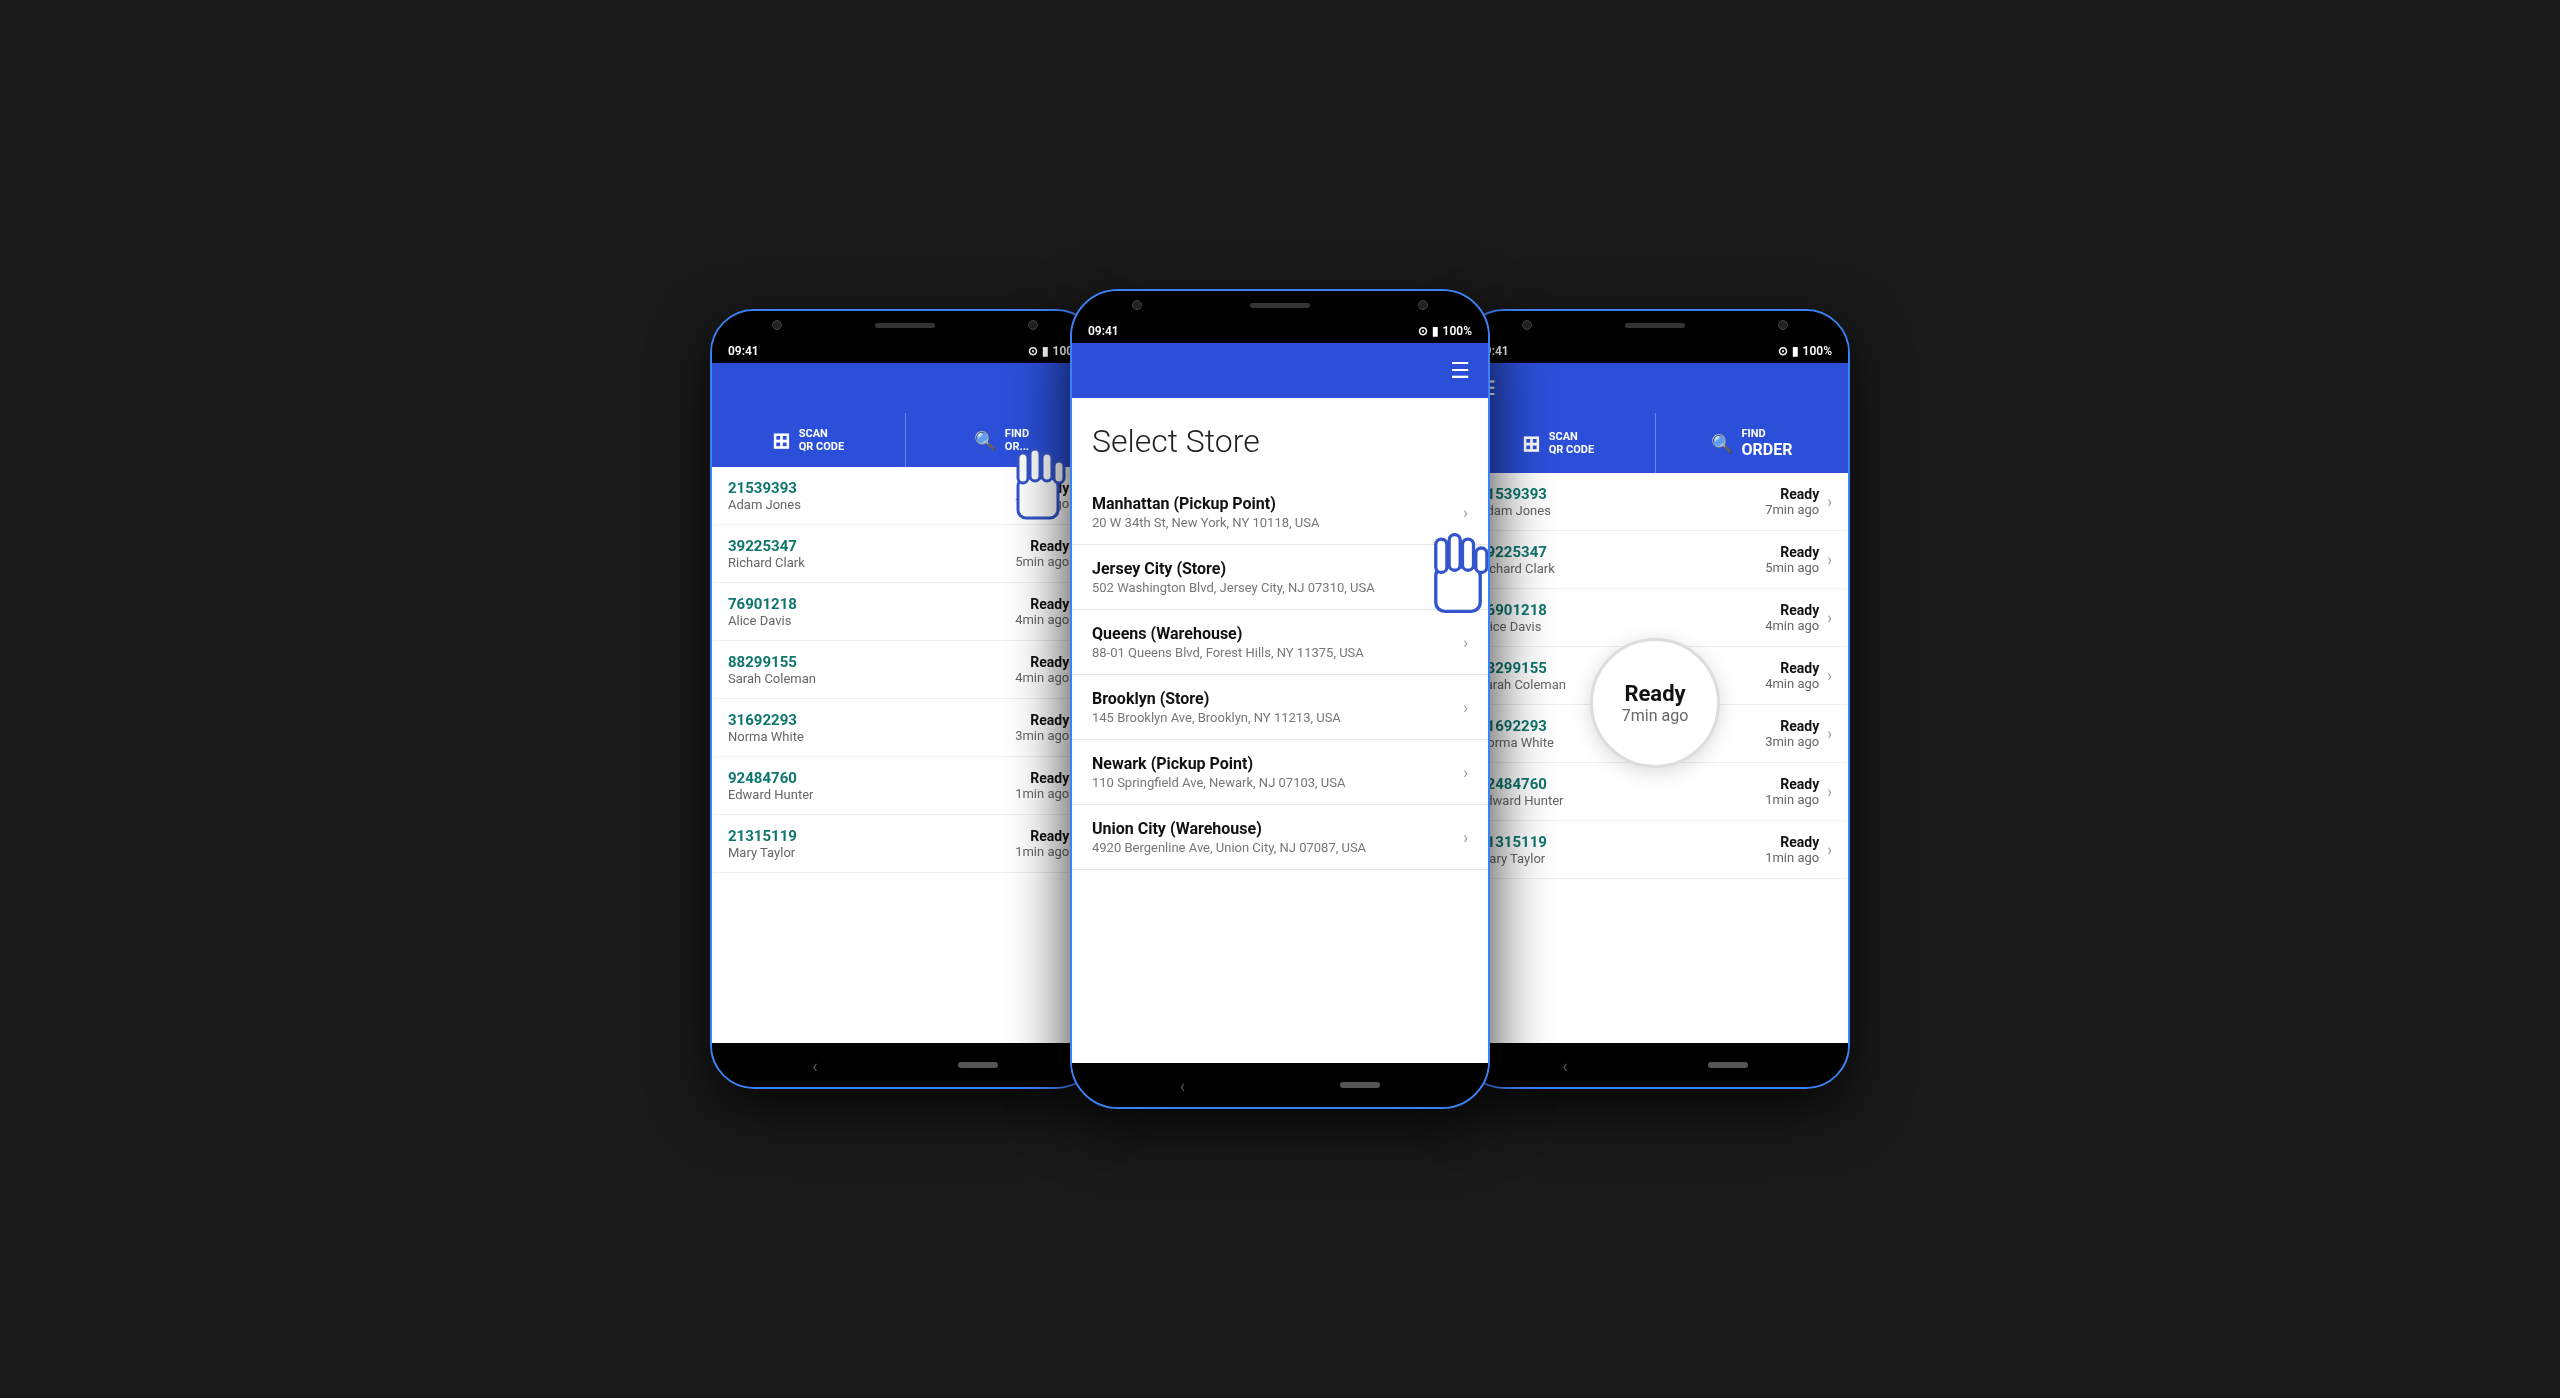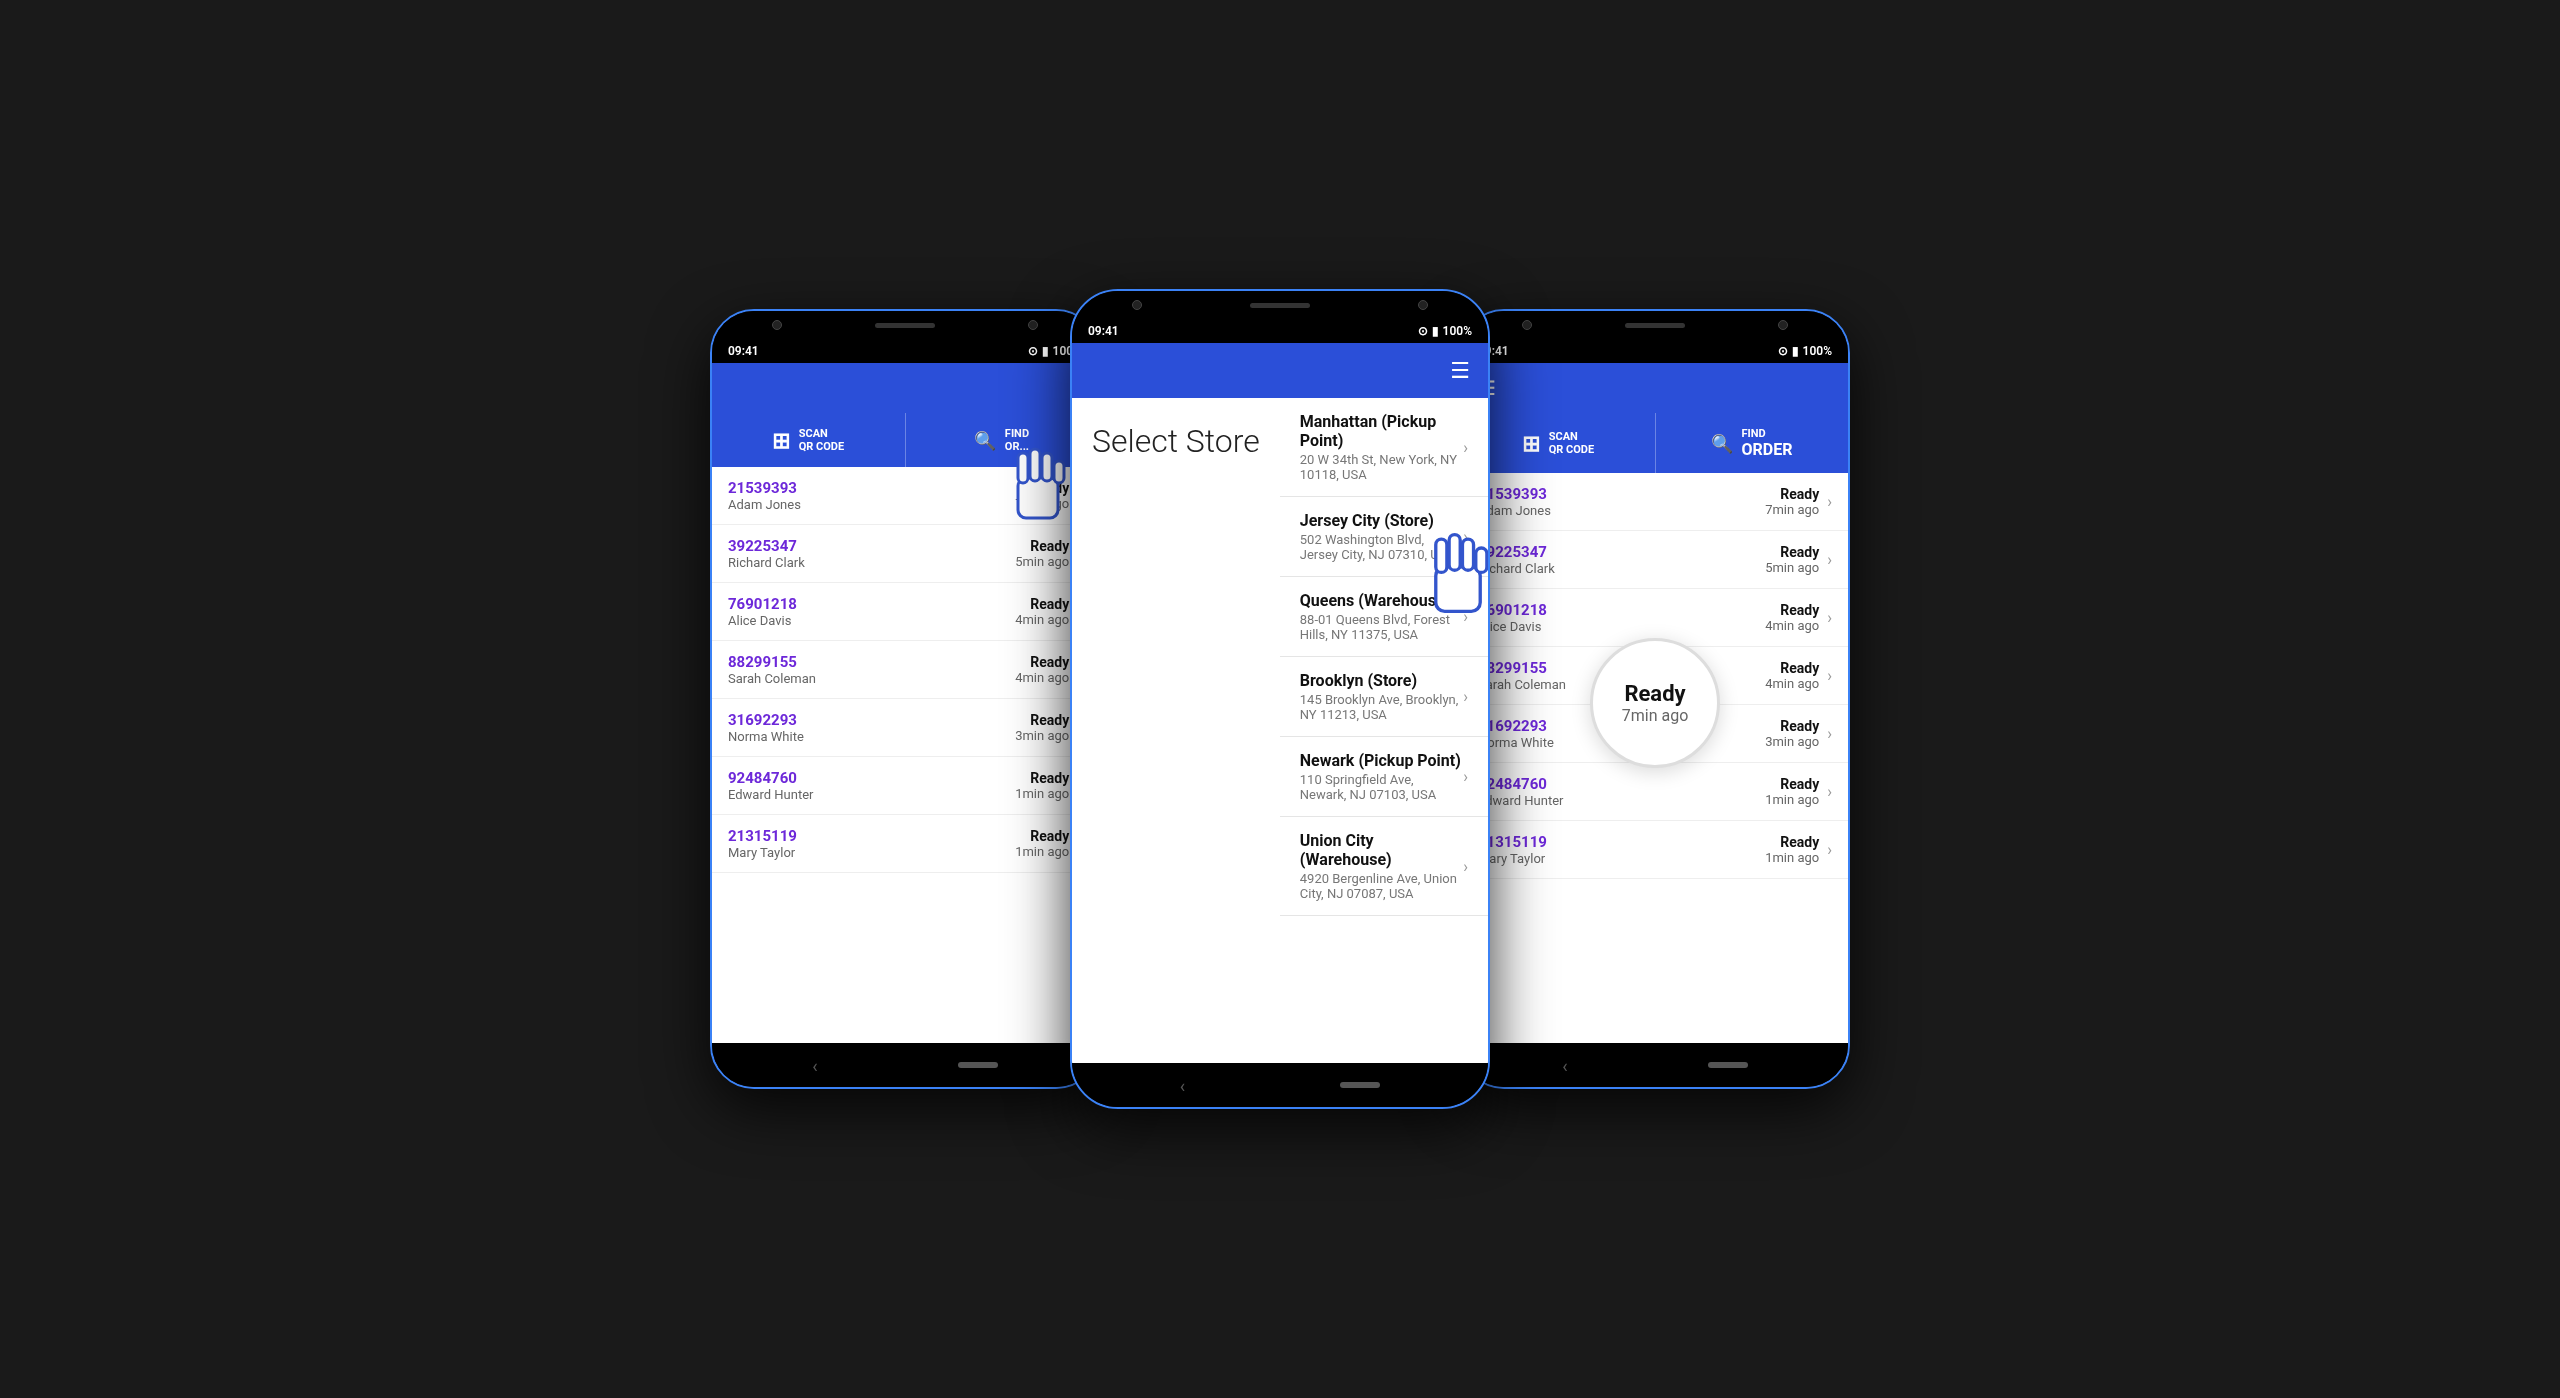--- a/index.html
+++ b/index.html
@@ -144,21 +144,21 @@
       border-bottom: 1px solid #eee;
     }
 
     .order-info {
       flex: 1;
     }
 
     .order-id {
       font-size: 15px;
       font-weight: 700;
-      color: #6d28d9;
+      color: #0f766e;
     }
 
     .order-name {
       font-size: 13px;
       color: #666;
     }
 
     .order-status-section {
       text-align: right;
       margin-right: 8px;
@@ -227,21 +227,21 @@
       height: 6px;
       background: #555;
       border-radius: 3px;
     }
 
     
     .select-store-screen {
       background: #fff;
       flex: 1;
       display: flex;
-      flex-direction: row;
+      flex-direction: column;
       border-radius: 7px;
     }
 
     .store-title {
       font-size: 32px;
       font-weight: 300;
       color: #222;
       padding: 24px 20px 20px;
     }
 

